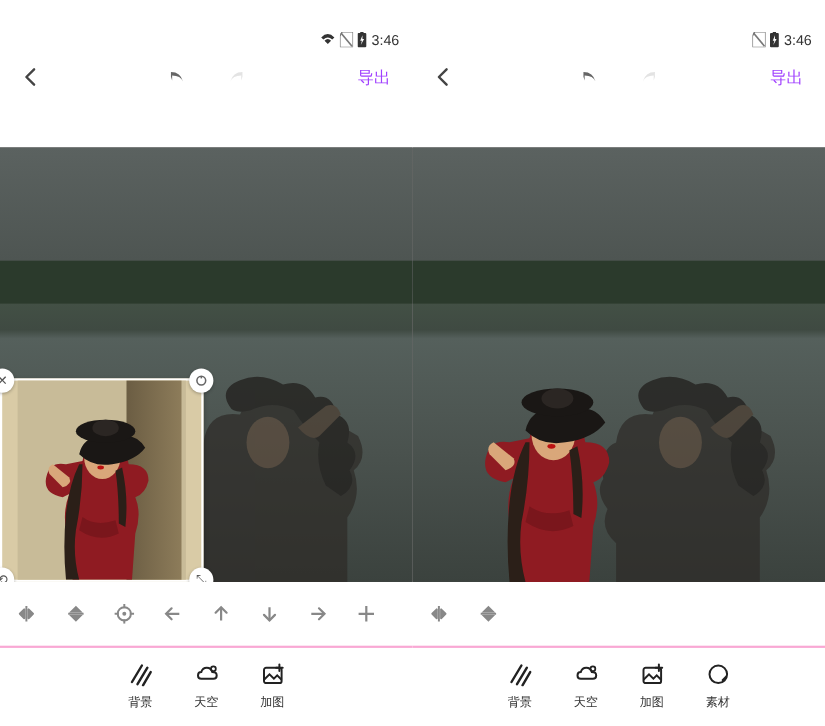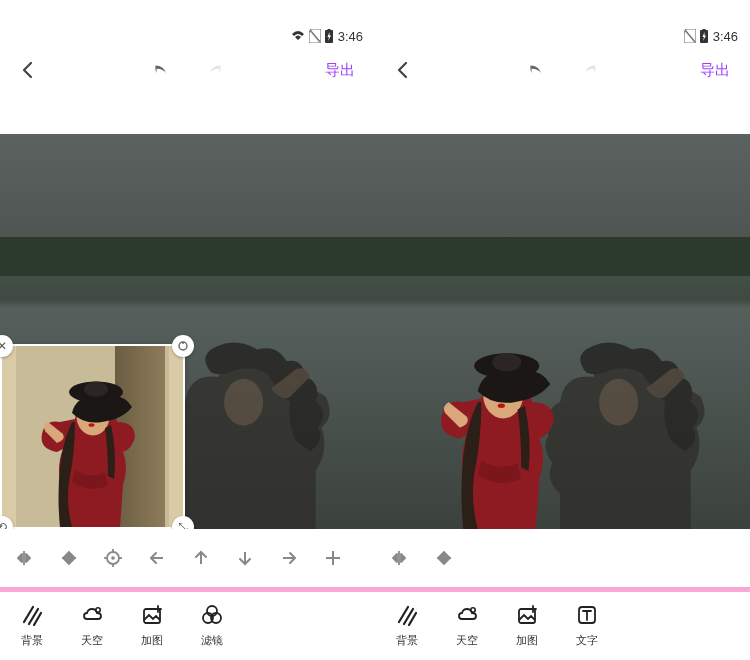--- a/index.html
+++ b/index.html
@@ -122,23 +122,23 @@
     .screen-right .transform-bar { justify-content: flex-start; }
     .tf-btn {
       width: 30px; height: 30px;
       display: flex; align-items: center; justify-content: center;
       cursor: pointer;
     }
     .tool-bar {
       height: 72px;
       display: flex;
       align-items: center;
-      justify-content: flex-start;
+      justify-content: center;
       padding: 4px 2px 6px;
-      border-top: 5px solid #f9a8d4;
+      border-top: 2px solid #f9a8d4;
     }
     .tool-item {
       display: flex; flex-direction: column; align-items: center;
       gap: 5px;
       width: 60px;
       cursor: pointer;
     }
     .tool-icon { width: 26px; height: 26px; display: flex; align-items: center; justify-content: center; color: #222; }
     .tool-label { font-size: 11px; color: #333; }
     .disabled { opacity: 0.4; }
@@ -398,28 +398,20 @@
       <div class="tool-label">天空</div>
     </div>
     <div class="tool-item">
       <div class="tool-icon">
           <svg width="22" height="22">
             <use href="#tool-addimg"></use>
           </svg>
         </div>
       <div class="tool-label">加图</div>
     </div>
-    <div class="tool-item">
-      <div class="tool-icon">
-          <svg width="22" height="22">
-            <use href="#tool-filter"></use>
-          </svg>
-        </div>
-      <div class="tool-label">滤镜</div>
-    </div>
   </div>
 </div>
 
 <div class="screen screen-right">
   <div class="status-bar">
     <svg width="12" height="14">
         <use href="#nosim-icon"></use>
       </svg>
     <svg width="9" height="15">
         <use href="#battery-icon"></use>
@@ -499,19 +491,19 @@
       <div class="tool-icon">
           <svg width="22" height="22">
             <use href="#tool-addimg"></use>
           </svg>
         </div>
       <div class="tool-label">加图</div>
     </div>
     <div class="tool-item">
       <div class="tool-icon">
           <svg width="22" height="22">
-            <use href="#tool-text"></use>
-          </svg>
-        </div>
-      <div class="tool-label">文字</div>
+            <use href="#tool-sticker"></use>
+          </svg>
+        </div>
+      <div class="tool-label">素材</div>
     </div>
   </div>
 </div>
 
 </body></html>

